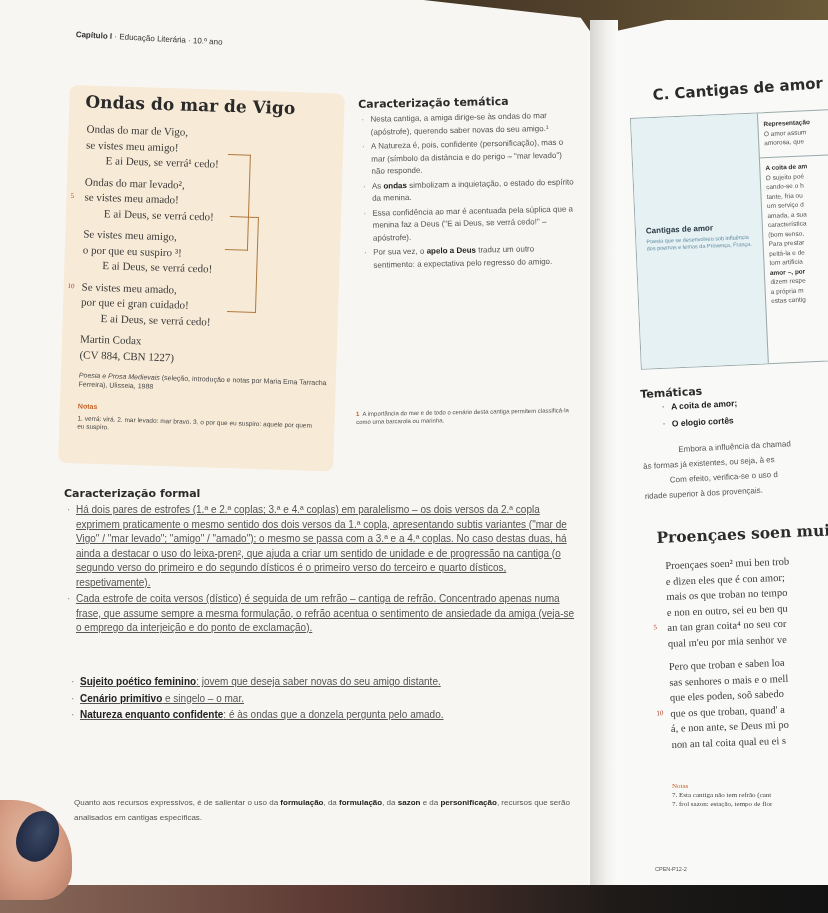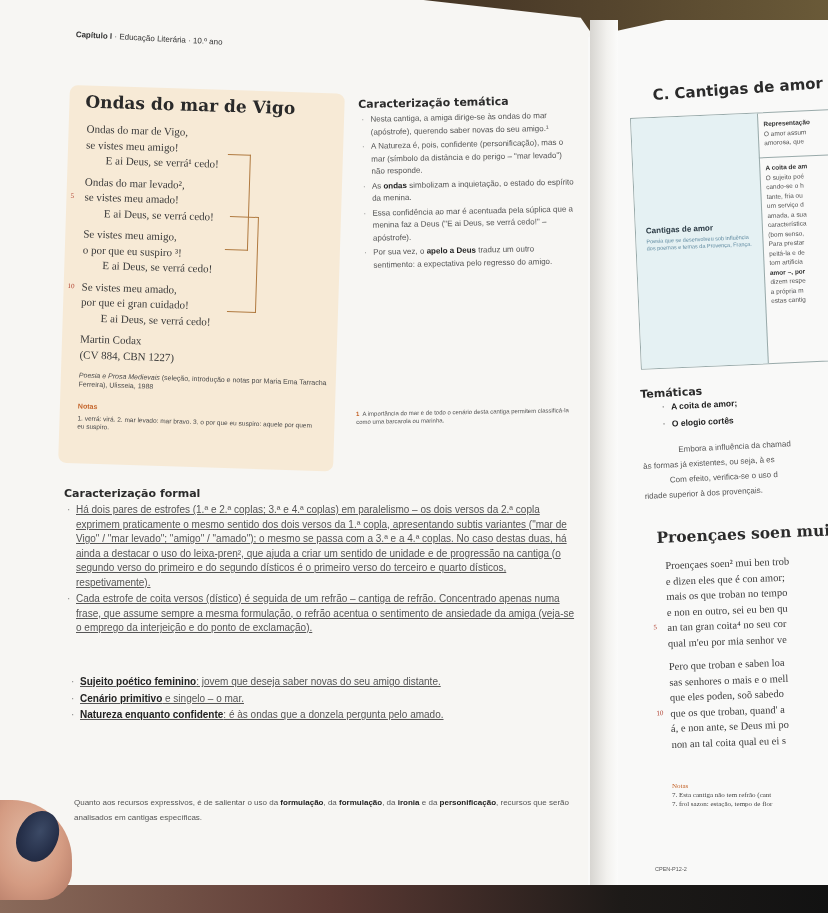--- a/index.html
+++ b/index.html
@@ -180,21 +180,21 @@
 
 <div class="marcas">
   <ul class="blist" style="padding-left:22px;">
     <li><b>Sujeito poético feminino</b><span>: jovem que deseja saber novas do seu amigo distante.</span></li>
     <li><b>Cenário primitivo</b><span> e singelo – o mar.</span></li>
     <li><b>Natureza enquanto confidente</b><span>: é às ondas que a donzela pergunta pelo amado.</span></li>
   </ul>
 </div>
 
 <div class="closing">
-  <span>Quanto aos recursos expressivos, é de salientar o uso da </span><b>formulação</b><span>, da </span><b>formulação</b><span>, da </span><b>ironia</b><span> e da </span><b>personificação</b><span>, recursos que serão analisados em cantigas específicas.</span>
+  <span>Quanto aos recursos expressivos, é de salientar o uso da </span><b>formulação</b><span>, da </span><b>formulação</b><span>, da </span><b>sazon</b><span> e da </span><b>personificação</b><span>, recursos que serão analisados em cantigas específicas.</span>
 </div>
 
 <div class="page-ref">p. 21</div>
 <div class="page-num">16</div>
 
 <div class="r-title">C. Cantigas de amor</div>
 <div class="r-table">
   <div class="r-table-left">
     <div class="tl-h">Cantigas de amor</div>
     <div class="tl-d">Poesia que se desenvolveu sob influência dos poemas e temas da Provença, França.</div>

